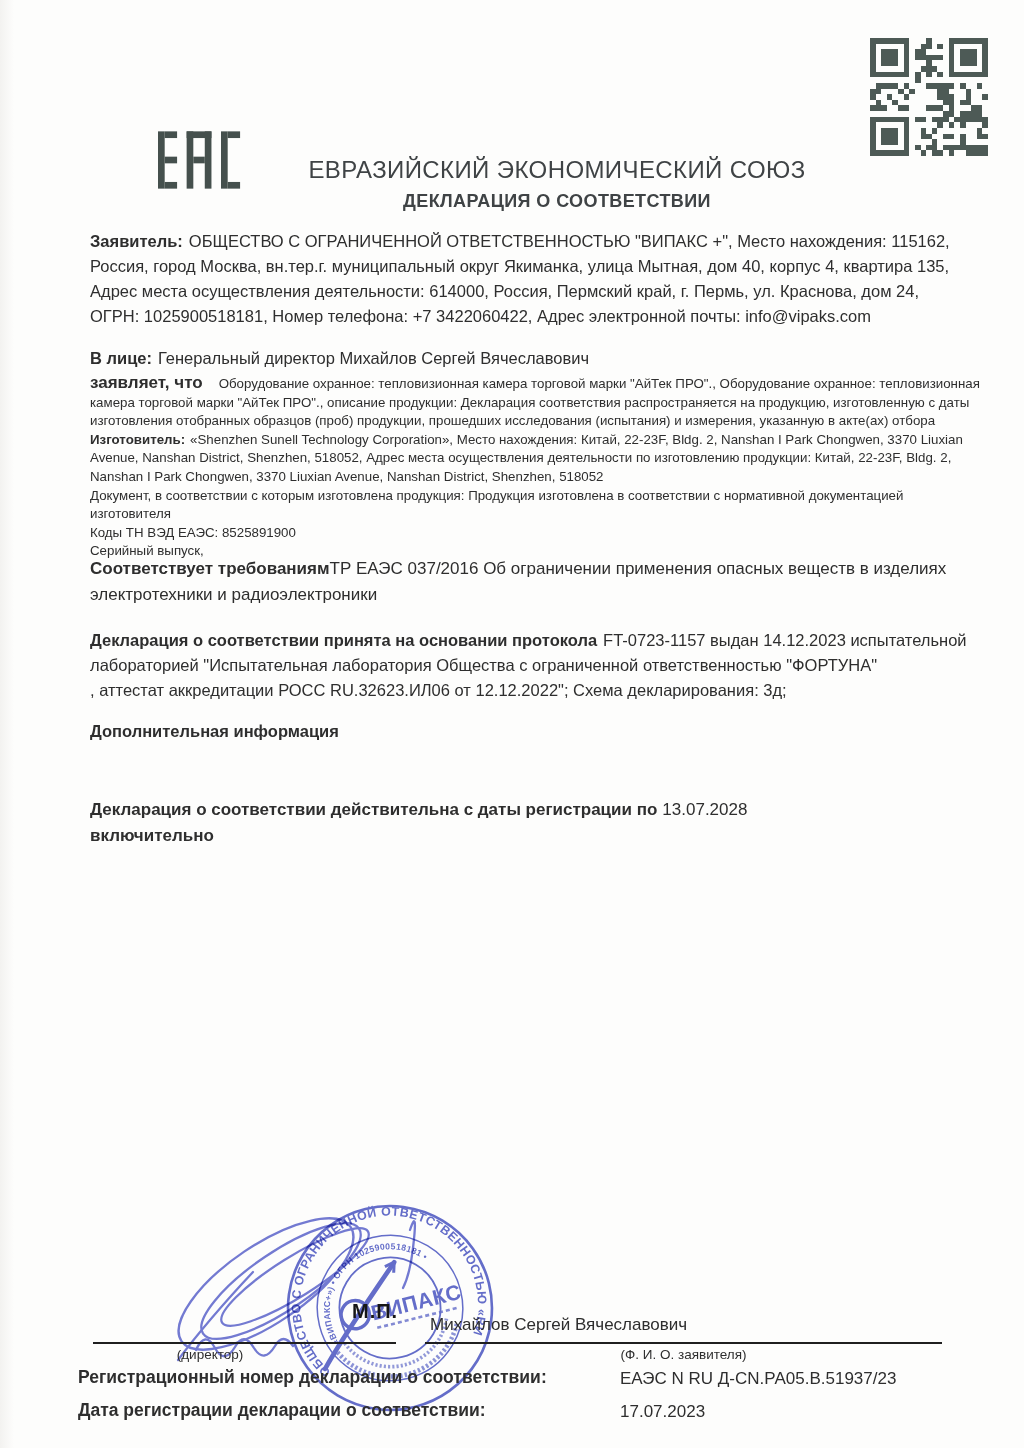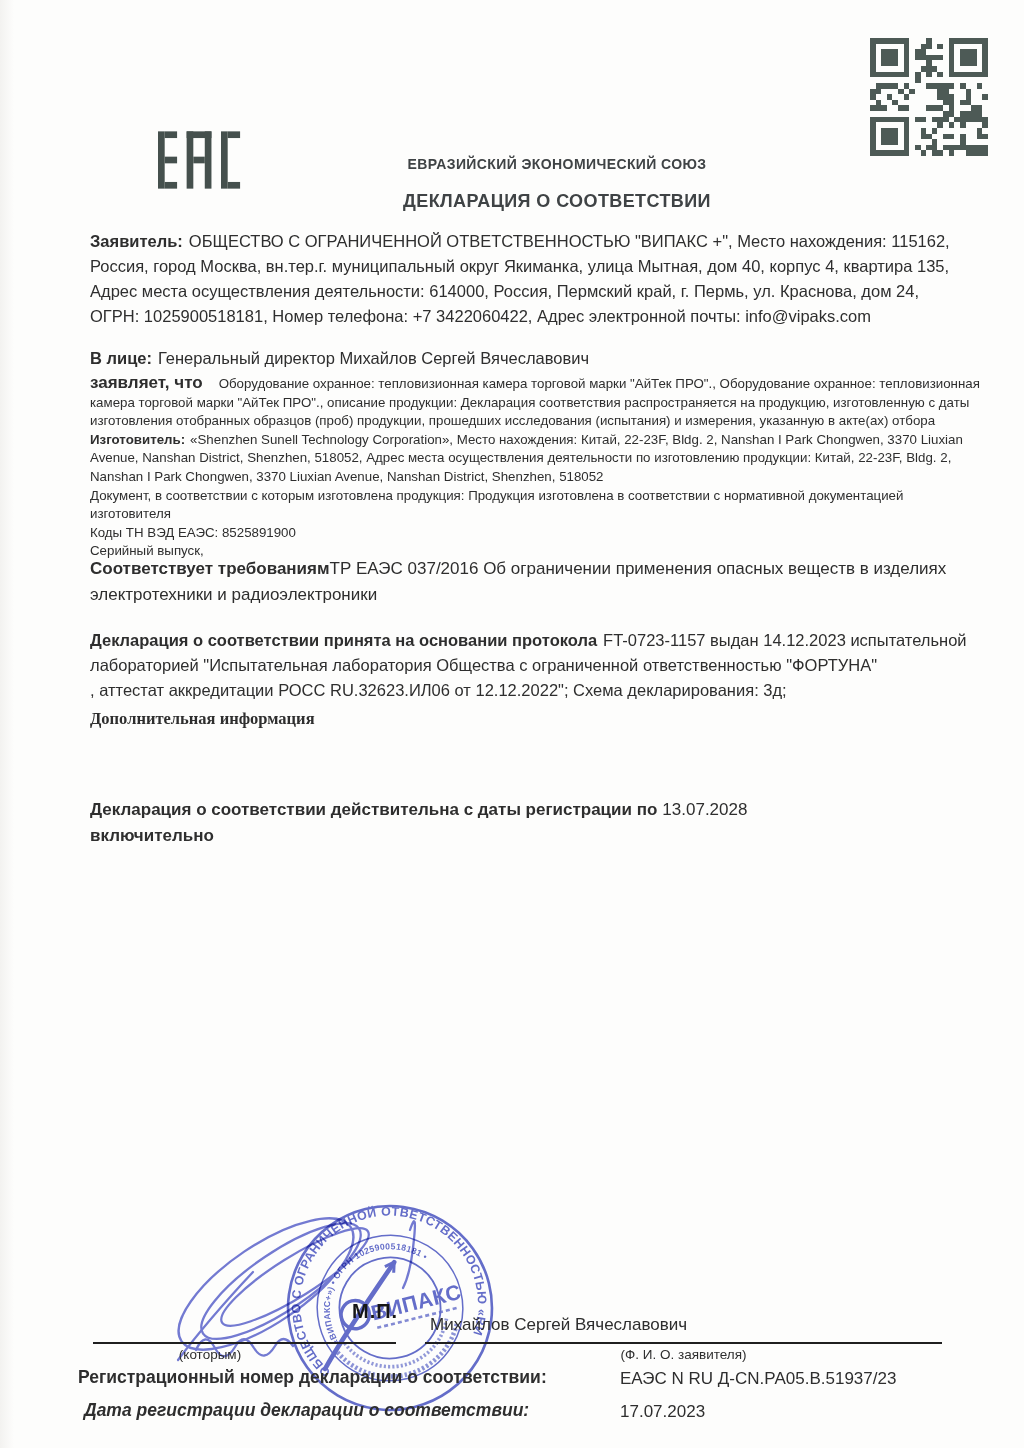--- a/index.html
+++ b/index.html
@@ -4,21 +4,21 @@
 <style>
   html,body{margin:0;padding:0;background:#e8e8e8;}
   .page{
     position:relative;width:1024px;height:1448px;margin:0 auto;
     background:linear-gradient(90deg,#f3f2f0 0px,#fdfdfc 14px,#fdfdfc 100%);
     font-family:"Liberation Sans",sans-serif;color:var(--text,#2e2e2e);
     overflow:hidden;
   }
   .abs{position:absolute;}
   .titles{left:90px;width:934px;text-align:center;color:#3f4345;}
-  .title1{top:156px;font-size:14px;font-weight:bold;letter-spacing:.4px;}
+  .title1{top:156px;font-size:24px;font-weight:normal;letter-spacing:.4px;}
   .title2{top:191px;font-size:18px;font-weight:bold;letter-spacing:.4px;}
   .para{font-size:16.5px;line-height:25px;}
   .b{font-weight:bold;}
   .lbl{font-weight:bold;margin-right:6px;}
   .small{font-size:13.3px;line-height:18.6px;}
   .declares-label{font-size:17px;font-weight:bold;margin-right:16px;}
   .rule{height:2px;background:#1f1f1f;}
   .caption{font-size:13.5px;text-align:center;}
   .reglabel{font-size:17.5px;font-weight:bold;text-align:right;}
   .regvalue{font-size:17px;}
@@ -289,21 +289,21 @@
   </div>
 
   <div class="abs" style="left:90px;top:556px;width:884px;font-size:17px;line-height:26px;">
     <span class="b" style="">Соответствует требованиям</span><span>ТР ЕАЭС 037/2016 Об ограничении применения опасных веществ в изделиях электротехники и радиоэлектроники</span>
   </div>
 
   <div class="abs para" style="left:90px;top:628px;width:886px;">
     <span class="lbl">Декларация о соответствии принята на основании протокола</span><span>FT-0723-1157 выдан 14.12.2023 испытательной лабораторией "Испытательная лаборатория Общества с ограниченной ответственностью "ФОРТУНА"</span>
     <br>
     <span>, аттестат аккредитации РОСС RU.32623.ИЛ06 от 12.12.2022"; Схема декларирования: 3д;</span>
-    <div class="b" style="margin-top:3px;font-family:Liberation Serif, serif;">Дополнительная информация</div>
+    <div class="b" style="margin-top:16px;">Дополнительная информация</div>
   </div>
 
   <div class="abs" style="left:90px;top:797px;width:830px;font-size:17px;line-height:26px;">
     <span class="b" style="margin-right:5px;">Декларация о соответствии действительна с даты регистрации по</span><span>13.07.2028</span>
     <br>
     <span class="b">включительно</span>
   </div>
 
   <svg class="abs sigwrap" style="left:148px;top:1182px;" width="322" height="196" viewBox="0 0 322 196">
     <g fill="none" stroke="#6169cf" stroke-width="2.3" stroke-linecap="round" opacity="0.88">
@@ -341,21 +341,21 @@
       <text x="86" y="113" class="stamp-text" font-size="21" font-weight="bold" letter-spacing="0.5">ВИПАКС</text>
       <path d="M 88 121 H 172" stroke="#4a55c3" stroke-width="2.6" stroke-dasharray="4 3" opacity="0.8"></path>
     </g>
   </svg>
 
   <div class="abs mp" style="left:352px;top:1300px;">М.П.</div>
   <div class="abs name" style="left:430px;top:1315px;">Михайлов Сергей Вячеславович</div>
 
   <div class="abs rule" style="left:93px;top:1342px;width:303px;"></div>
   <div class="abs rule" style="left:425px;top:1342px;width:517px;"></div>
-  <div class="abs caption" style="left:95px;top:1347px;width:230px;">(которым)</div>
+  <div class="abs caption" style="left:95px;top:1347px;width:230px;">(директор)</div>
   <div class="abs caption" style="left:425px;top:1347px;width:517px;">(Ф. И. О. заявителя)</div>
 
   <div class="abs reglabel" style="left:78px;top:1367px;">Регистрационный номер декларации о соответствии:</div>
   <div class="abs regvalue" style="left:620px;top:1369px;">ЕАЭС N RU Д-CN.РА05.В.51937/23</div>
-  <div class="abs reglabel" style="left:84px;top:1400px;font-style:italic;">Дата регистрации декларации о соответствии:</div>
+  <div class="abs reglabel" style="left:78px;top:1400px;">Дата регистрации декларации о соответствии:</div>
   <div class="abs regvalue" style="left:620px;top:1402px;">17.07.2023</div>
 
 </div>
 
 </body></html>

